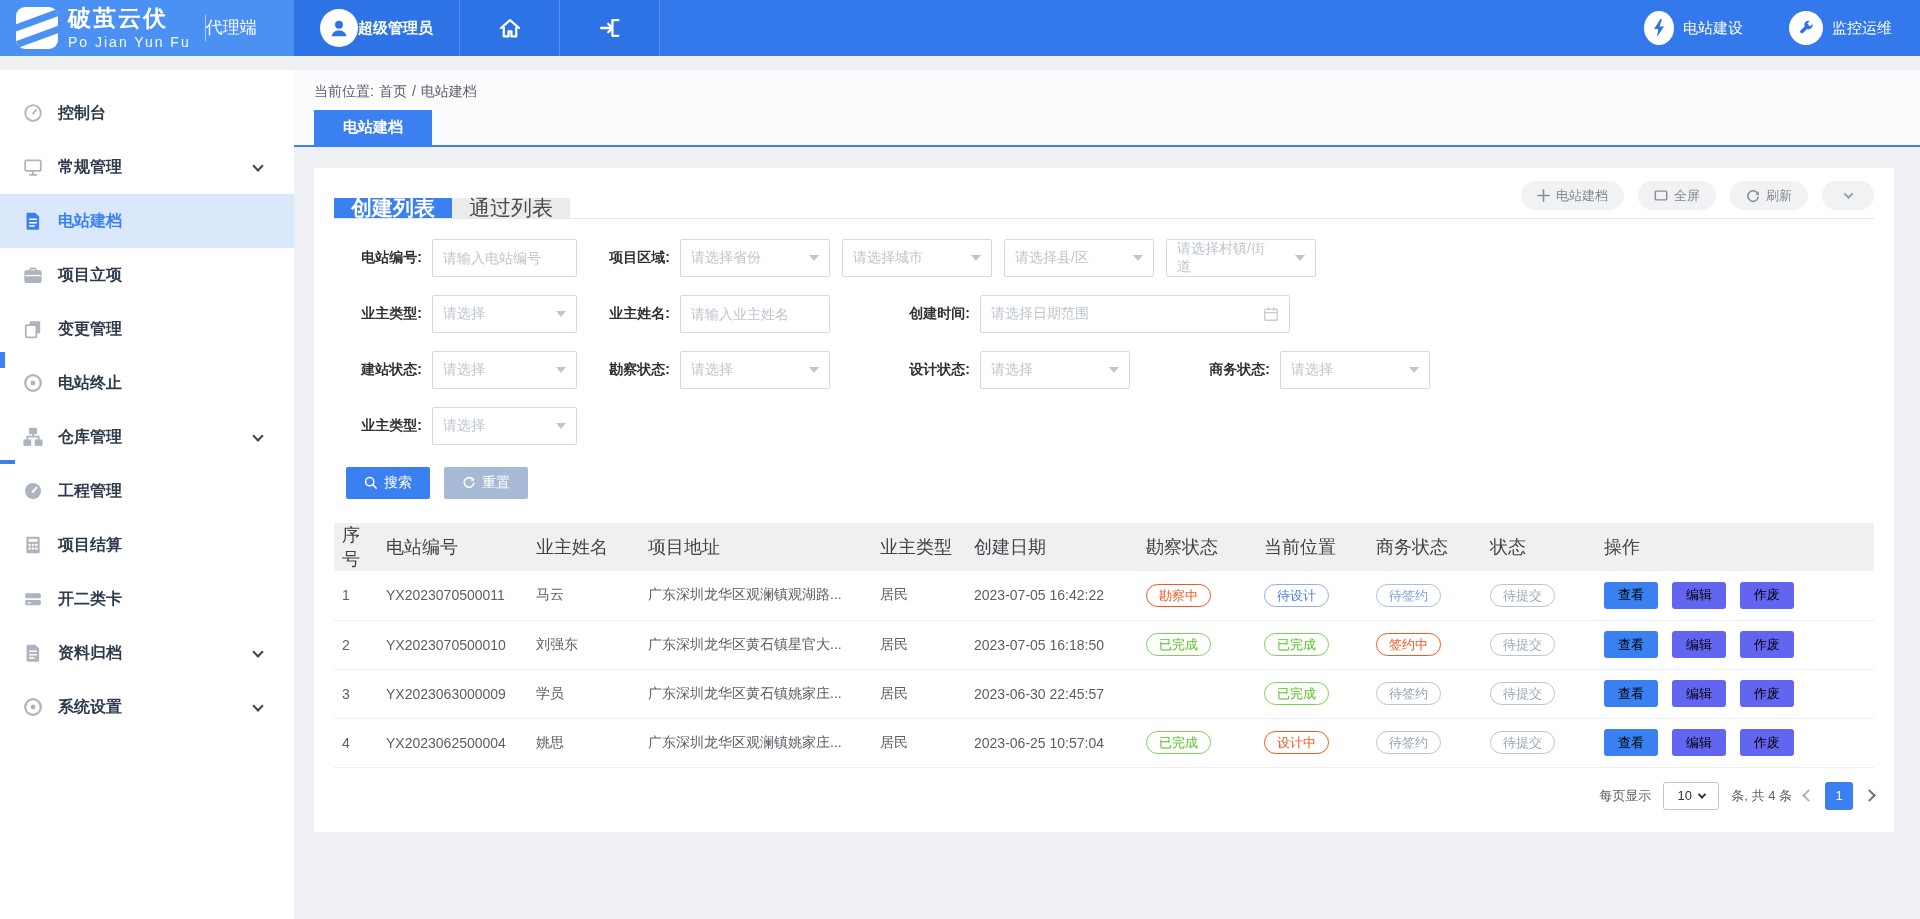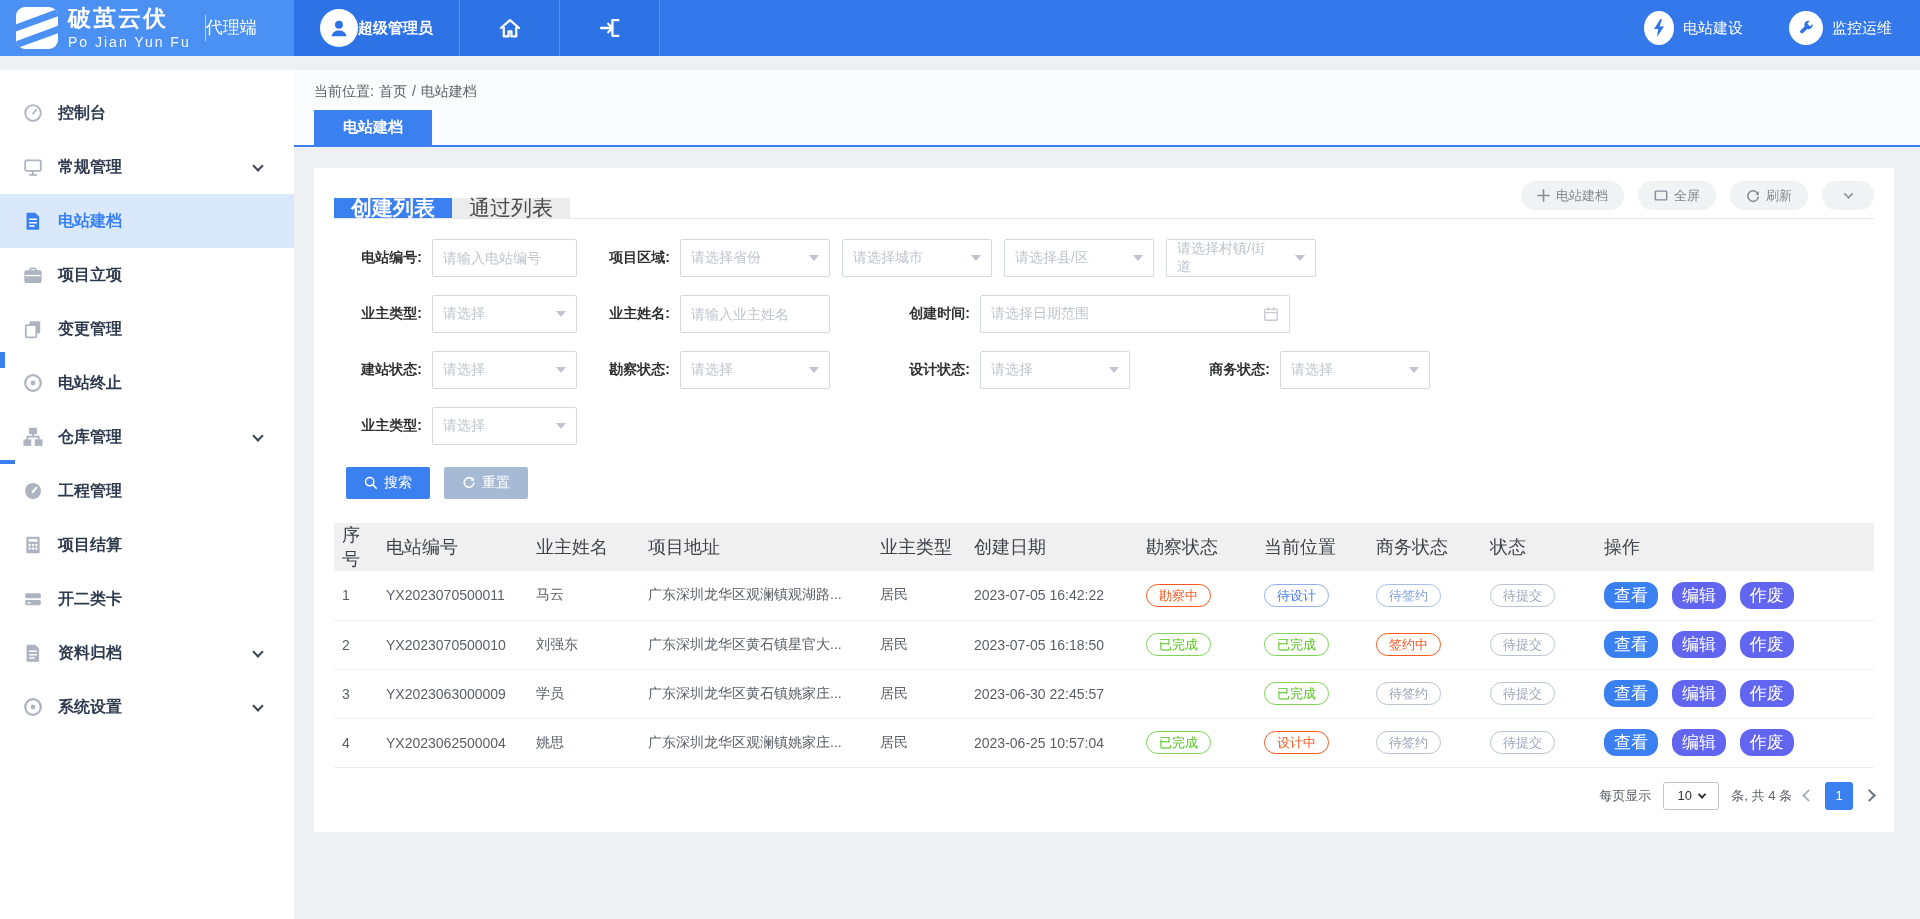--- a/index.html
+++ b/index.html
@@ -81,21 +81,21 @@
   
   table { margin-top:24px; width:100%; border-collapse:collapse; table-layout:fixed; }
   thead td { background:#f0f0f0; height:48px; font-size:18px; color:#3f4349; padding:0 8px; }
   tbody td { height:49px; border-bottom:1px solid #ebeef2; font-size:14px; color:#5a5e66; padding:0 8px; white-space:nowrap; overflow:hidden; }
   .badge { display:inline-block; border:1px solid; border-radius:14px; background:#fff; padding:4px 12px; font-size:13px; line-height:1; }
   .badge[data-tone="orange"]    { color:#f4581f; border-color:#f4581f; }
   .badge[data-tone="green"]     { color:#53c21d; border-color:#7ed356; }
   .badge[data-tone="blue"]      { color:#4a7df0; border-color:#93aee8; }
   .badge[data-tone="lightblue"] { color:#7f9fe0; border-color:#aabfe8; }
   .badge[data-tone="gray"]      { color:#9aa5b8; border-color:#bac4d2; }
-  .act { height:27px; width:54px; border:none; border-radius:12px; color:#ffffff; font-size:17px; cursor:pointer; margin-right:10px; }
+  .act { height:27px; width:54px; border:none; border-radius:3px; color:#000000; font-size:13px; cursor:pointer; margin-right:10px; }
   .act.view { background:#3a80f0; }
   .act.edit, .act.void { background:#6265f0; }
 
   
   .pager { margin-top:14px; display:flex; justify-content:flex-end; align-items:center; gap:12px; font-size:13px; color:#5c6066; }
   .pp-select { height:28px; width:56px; border:1px solid #c0c4cc; border-radius:3px; display:flex; align-items:center; justify-content:center; gap:7px; color:#303133; cursor:pointer; background:#fff; }
   .pp-select .chev3 { width:6px; height:6px; border-right:2px solid #303133; border-bottom:2px solid #303133; transform:rotate(45deg) translate(-1px,-1px); }
   .pg-chev { width:9px; height:9px; border-right:2px solid #6b7280; border-bottom:2px solid #6b7280; cursor:pointer; }
   .pg-chev.prev { transform:rotate(135deg); border-color:#aeb4bd; }
   .pg-chev.next { transform:rotate(-45deg); }

